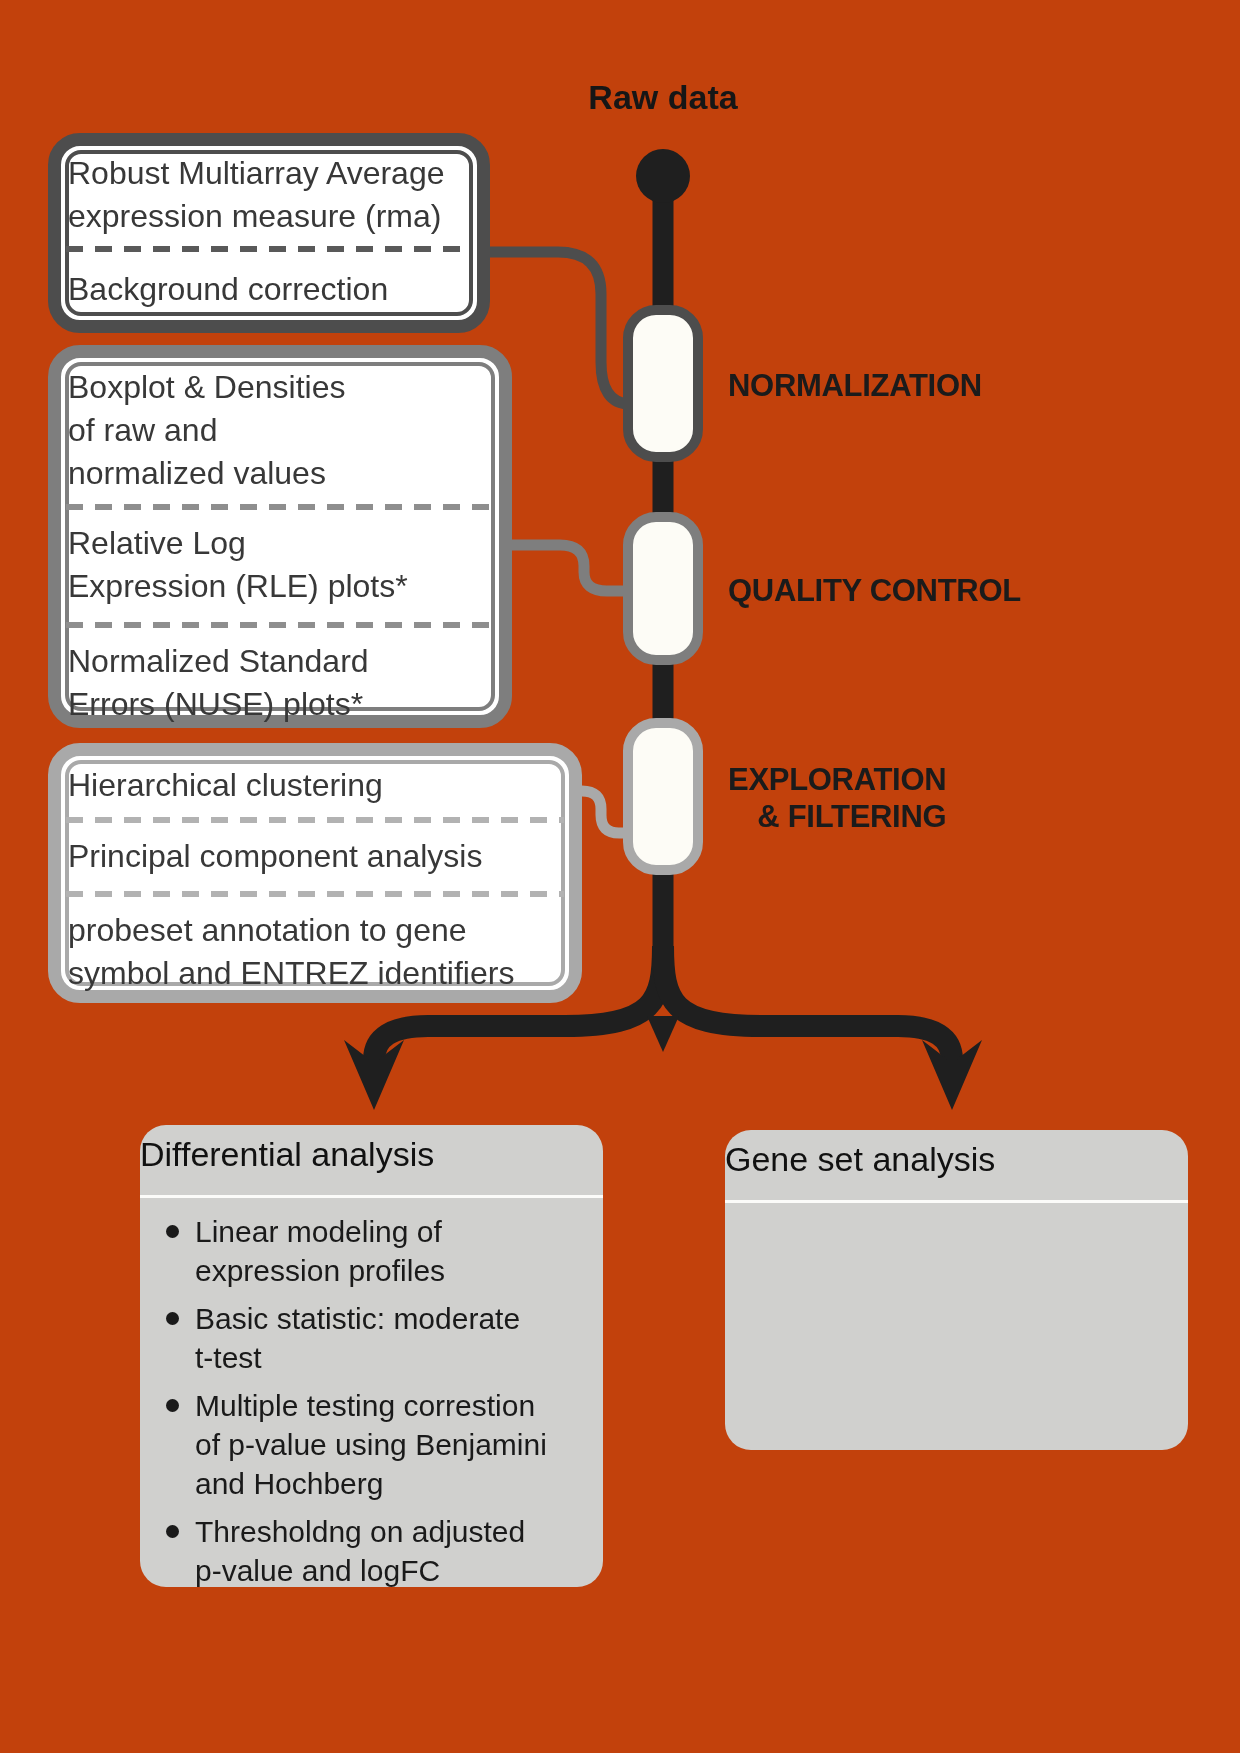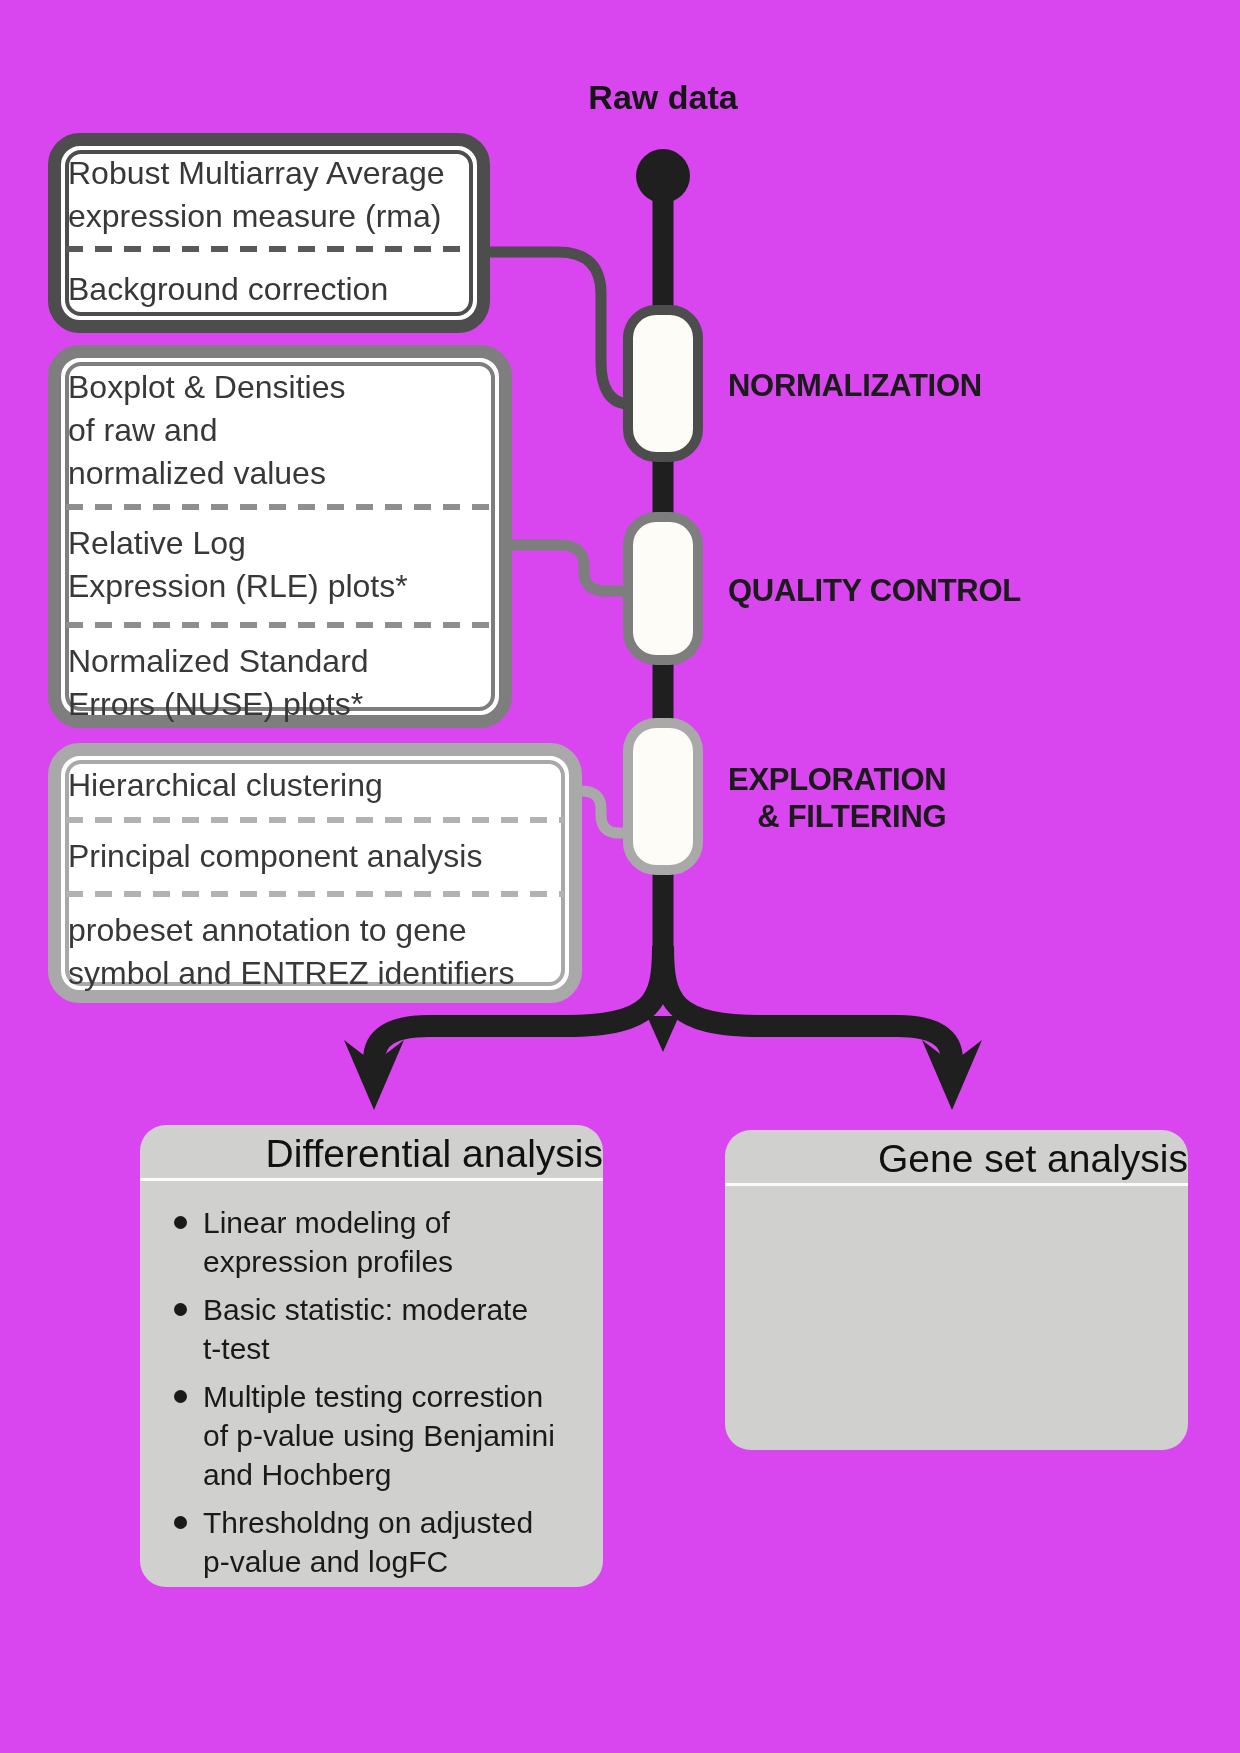--- a/index.html
+++ b/index.html
@@ -1,16 +1,16 @@
 <!DOCTYPE html>
 <html><head>
 <meta charset="utf-8">
 <style>
   html,body{margin:0;padding:0;background:#fff;}
-  .canvas{position:relative;width:1240px;height:1753px;background:#d946ef;overflow:hidden;
+  .canvas{position:relative;width:1240px;height:1753px;background:#c2410c;overflow:hidden;
           font-family:"Liberation Sans",sans-serif;}
   svg.spine{position:absolute;left:0;top:0;width:1240px;height:1753px;z-index:1;pointer-events:none;}
   .c1{fill:none;stroke:#4d4d4d;stroke-width:11;}
   .c2{fill:none;stroke:#7e7e7e;stroke-width:11;}
   .c3{fill:none;stroke:#a9a9a9;stroke-width:11;}
   .trunk{stroke:#1f1f1f;stroke-width:21;}
   .split{fill:none;stroke:#1f1f1f;stroke-width:22;}
   .blk{fill:#1f1f1f;}
   .n1{fill:#fdfcf6;stroke:#4d4d4d;stroke-width:10;}
   .n2{fill:#fdfcf6;stroke:#7e7e7e;stroke-width:10;}
@@ -41,23 +41,23 @@
 
   .stage{position:absolute;left:728px;font-weight:bold;font-size:31px;color:#1b1b1b;
          letter-spacing:-0.3px;white-space:pre-line;z-index:2;}
   .s1{top:368px;}
   .s2{top:573px;text-align:center;}
   .s3{top:761px;line-height:37px;text-align:right;}
 
   .card{position:absolute;background:#d0d0ce;border-radius:26px;color:#1a1a1a;z-index:2;}
   .card.left{left:140px;top:1125px;width:463px;height:462px;}
   .card.right{left:725px;top:1130px;width:463px;height:320px;}
-  .card-title{text-align:right;font-size:39px;height:53px;line-height:58px;color:#111;}
+  .card-title{text-align:left;font-size:34px;height:70px;line-height:58px;color:#111;}
   .card-sep{height:3px;background:#fbfbf9;}
-  .card-list{list-style:none;margin:8px;padding:14px 10px 0 26px;}
+  .card-list{list-style:none;margin:0;padding:14px 10px 0 26px;}
   .card-list li{display:flex;margin-bottom:9px;font-size:30px;line-height:39px;}
   .bdot{flex:none;width:13px;height:13px;border-radius:50%;background:#1a1a1a;margin:13px 16px 0 0;}
   .txt{white-space:pre-wrap;}
 </style>
 </head>
 <body>
 
 <div class="canvas">
 
   <svg class="spine" viewBox="0 0 1240 1753">

